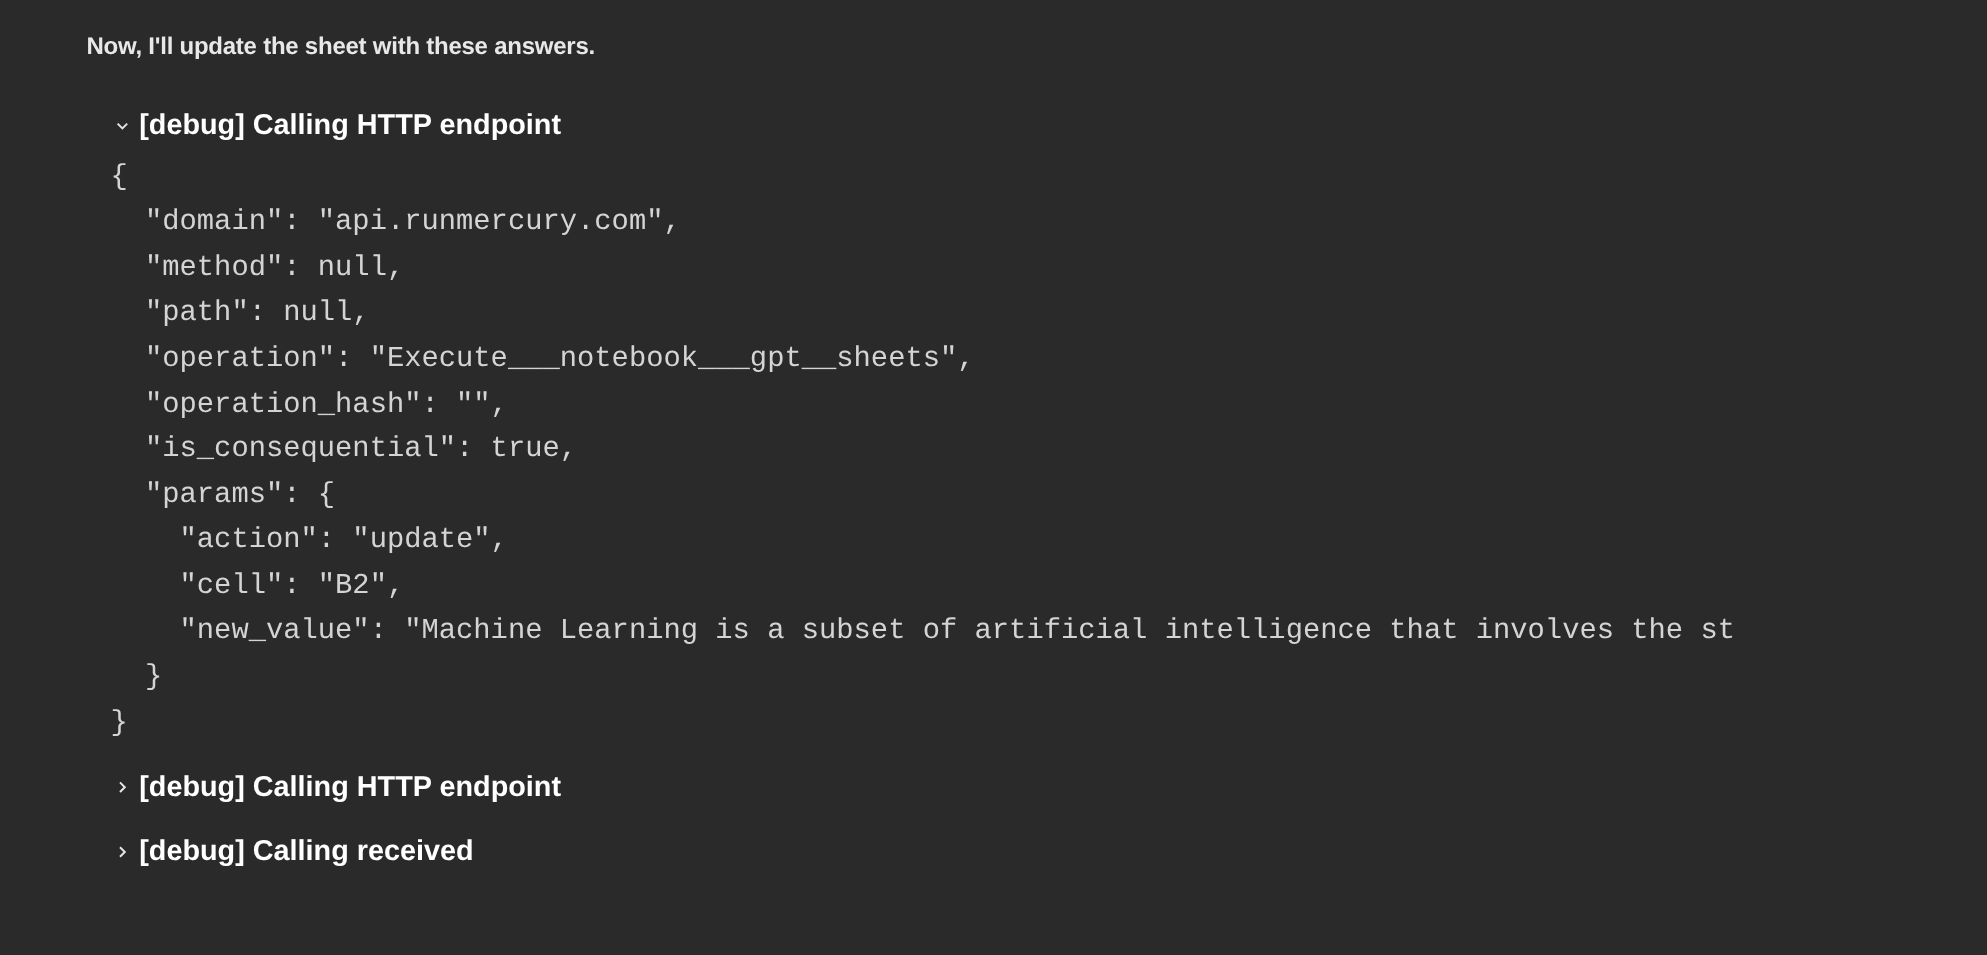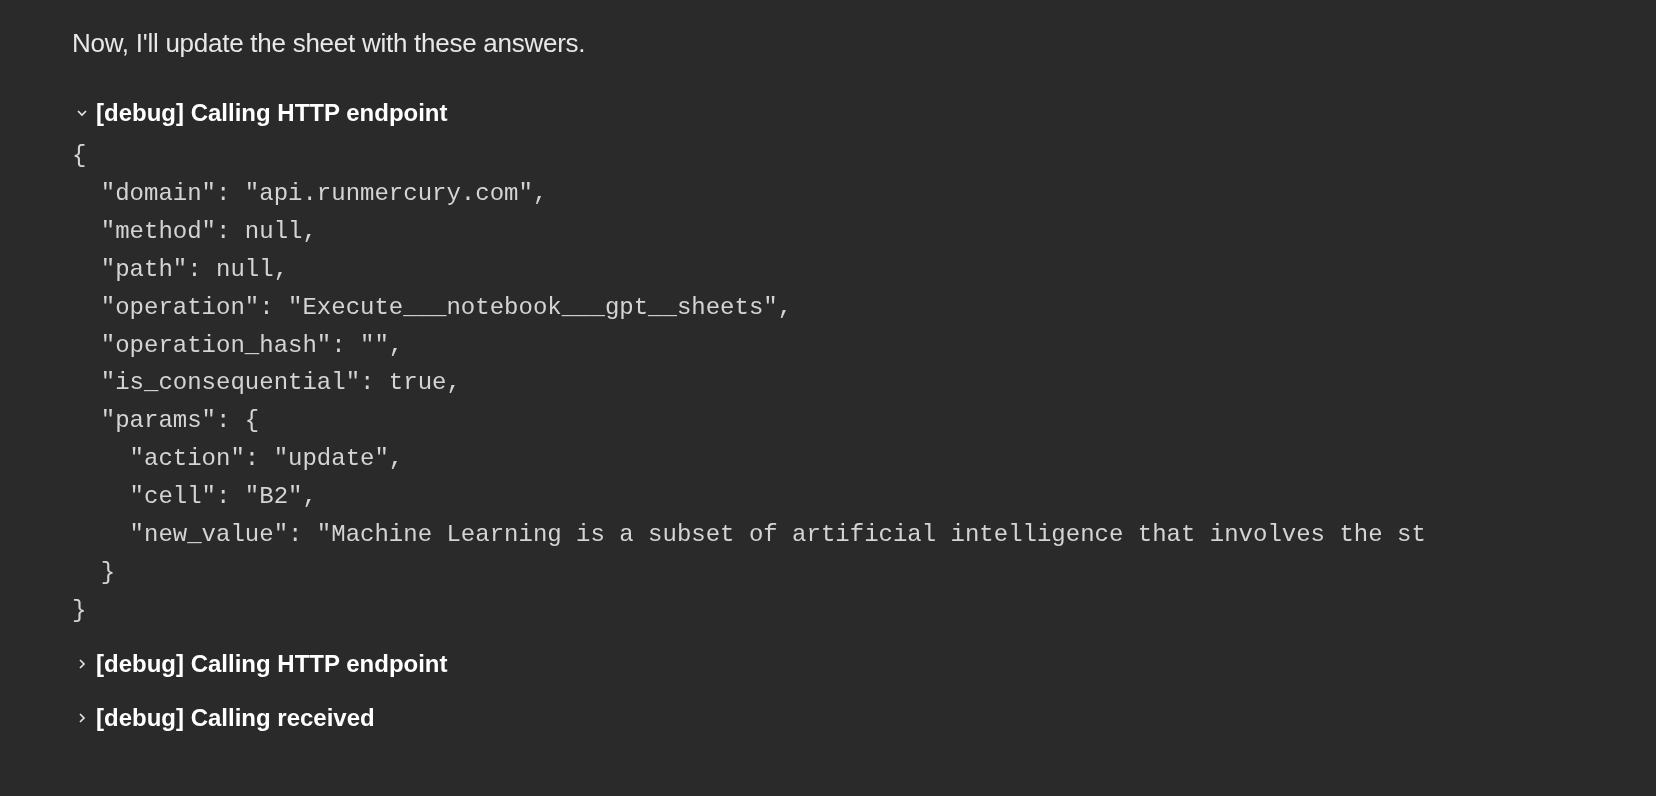--- a/index.html
+++ b/index.html
@@ -12,29 +12,30 @@
       background-color: #2a2a2a;
       color: #e5e5e5;
       font-family: -apple-system, BlinkMacSystemFont, 'Segoe UI', Helvetica, Arial, sans-serif;
       width: 1656px;
       height: 796px;
       overflow: hidden;
       padding: 28px 72px;
     }
     
     .intro-text {
-      font-size: 26px;
-      font-weight: 400;
+      font-size: 20px;
+      font-weight: 700;
       color: #e8e8e8;
       margin-bottom: 32px;
       letter-spacing: -0.01em;
     }
     
     .debug-section {
       margin-top: 20px;
+      margin-left: 20px;
     }
     
     .debug-header {
       display: flex;
       align-items: center;
       font-size: 24px;
       font-weight: 600;
       color: #ffffff;
       padding: 8px 0;
       cursor: pointer;

